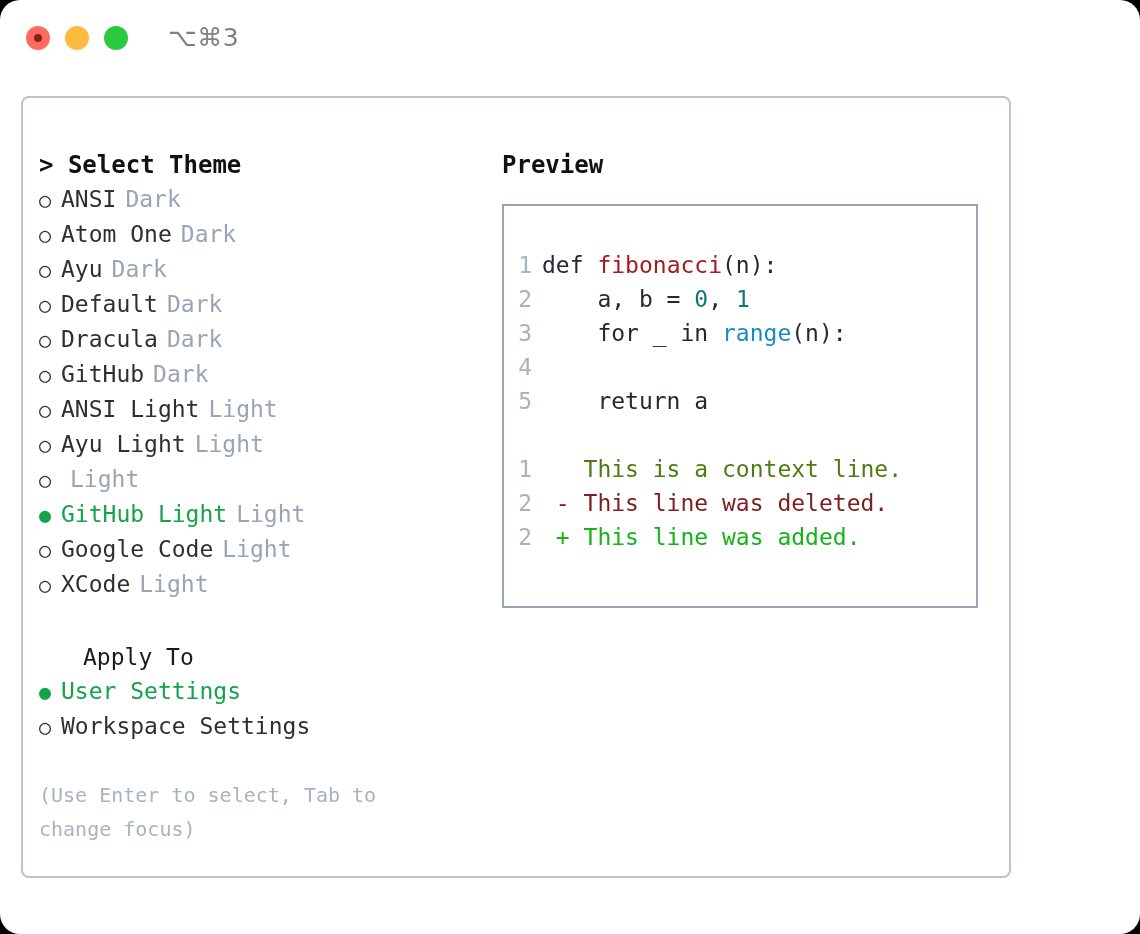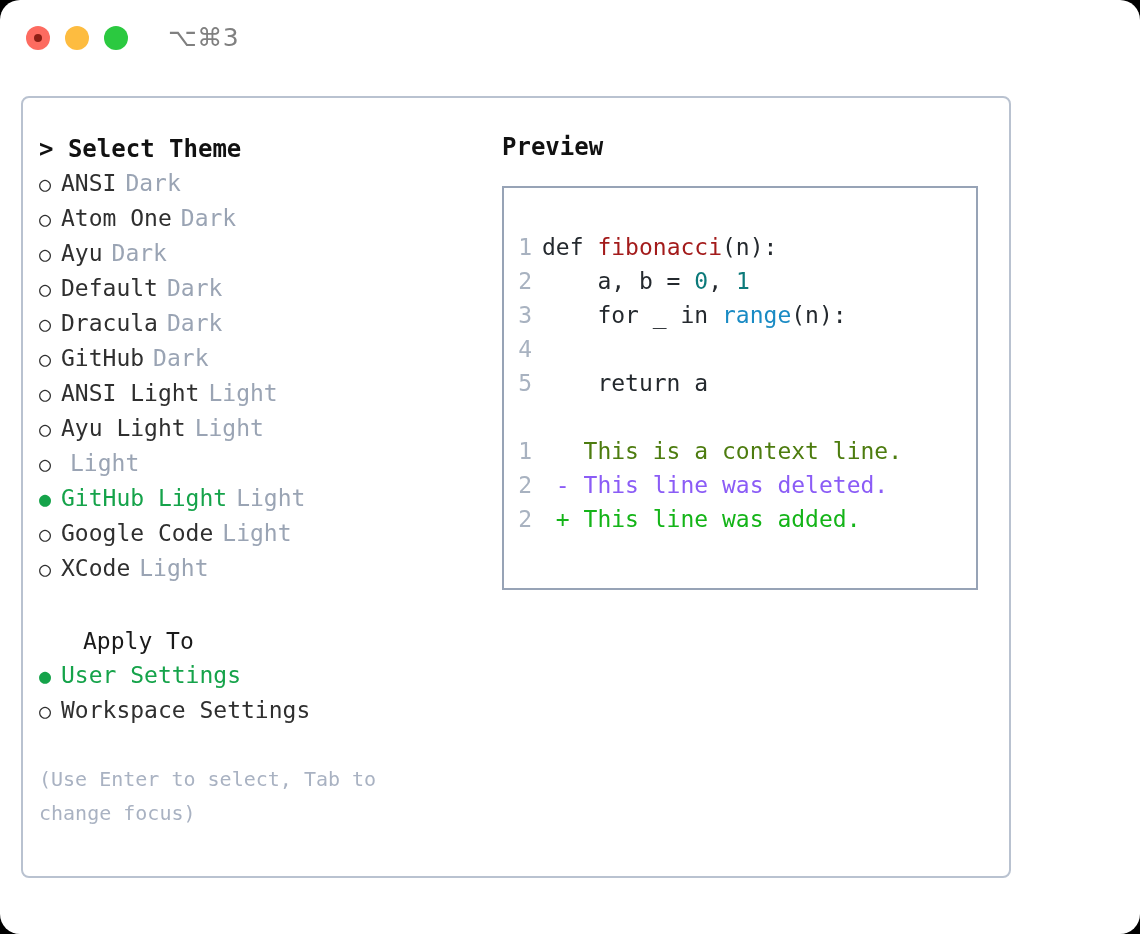--- a/index.html
+++ b/index.html
@@ -79,21 +79,21 @@
     border: 2px solid #b9c2d0;
     border-radius: 8px;
     box-sizing: border-box;
     background: #ffffff;
   }
 
   
   .left-col {
     position: absolute;
     left: 16px;
-    top: 34px;
+    top: 50px;
     width: 430px;
   }
   .section-title {
     font-size: 24px;
     color: #111111;
     font-weight: bold;
     line-height: 34px;
     white-space: nowrap;
   }
 
@@ -133,21 +133,21 @@
     font-size: 20px;
     color: #a9b2c2;
     line-height: 34px;
     width: 400px;
   }
 
   
   .right-col {
     position: absolute;
     left: 479px;
-    top: 32px;
+    top: 50px;
     width: 490px;
   }
   .preview-title {
     font-size: 24px;
     color: #111111;
     font-weight: bold;
     line-height: 34px;
   }
   .preview-box {
     margin-top: 22px;
@@ -177,21 +177,21 @@
   }
   .code-text { color: #24292e; }
 
   .tok-fn   { color: #a31b1b; }
   .tok-num  { color: #0c7a7a; }
   .tok-bi   { color: #1a8bc4; }
   .tok-kw   { color: #24292e; }
 
   .diff-gap { height: 34px; }
   .diff-ctx { color: #4d7c0f; }
-  .diff-del { color: #8b5cf6; }
+  .diff-del { color: #7f1d1d; }
   .diff-add { color: #14b418; }
 </style>
 </head>
 <body>
 
 <div class="window">
 
   <div class="titlebar">
     <div class="lights">
       <div class="light light-close"></div>

